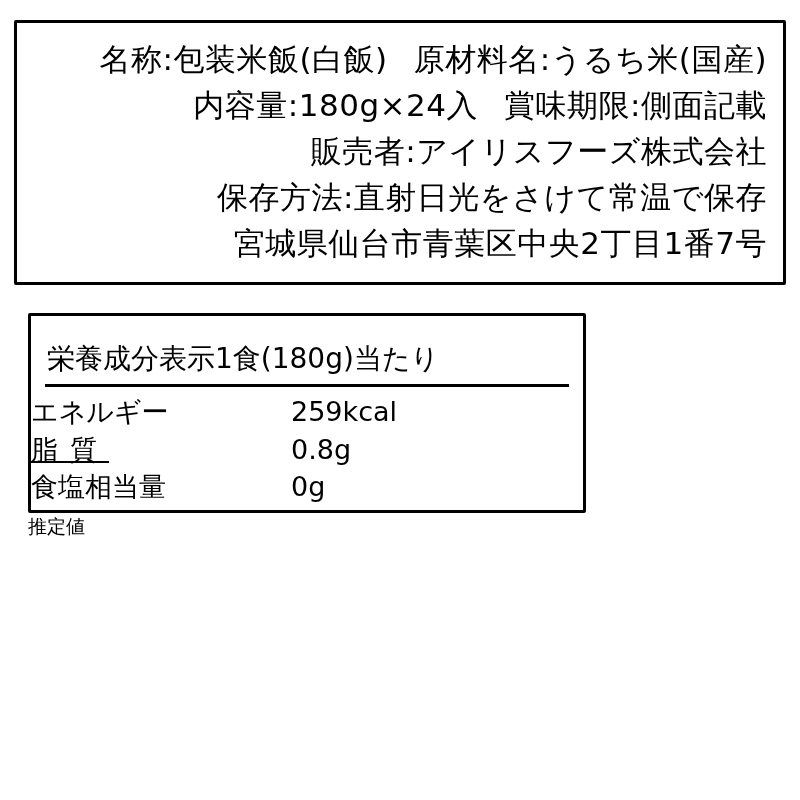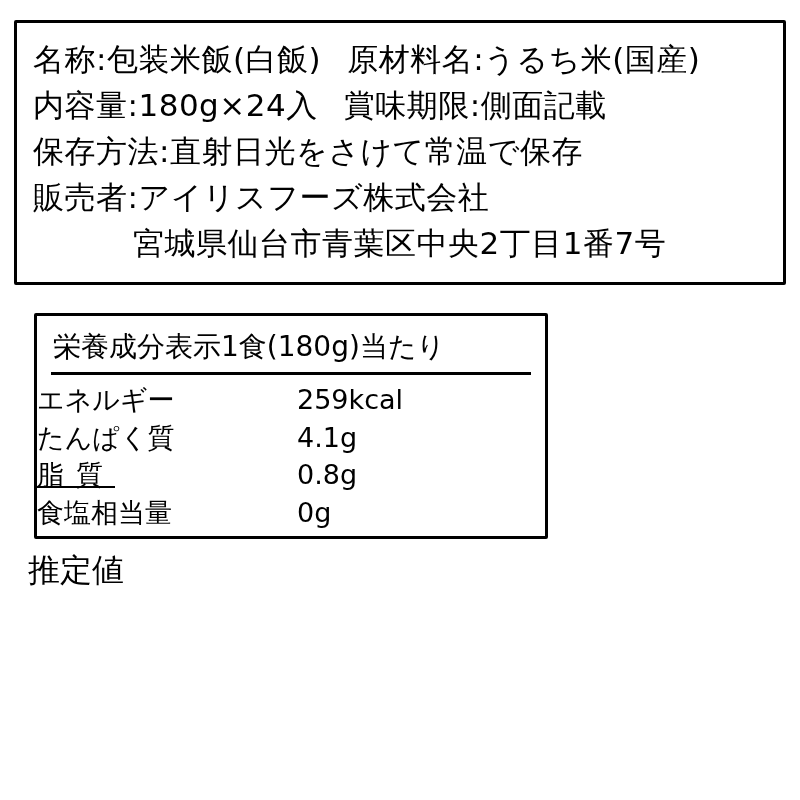--- a/index.html
+++ b/index.html
@@ -24,20 +24,21 @@
   }
 
   
   .info-box {
     border: 3px solid #000;
     border-radius: 2px;
     box-sizing: border-box;
     width: 772px;
     margin: 4px auto 0 auto;
     padding: 14px 16px 16px 16px;
+    text-align: right;
   }
   .info-line {
     font-size: 31px;
     line-height: 1.48;
     letter-spacing: 0.5px;
     white-space: nowrap;
   }
   .info-line.indented {
     text-indent: 100px;
   }
@@ -47,23 +48,23 @@
   .gap-wide {
     display: inline-block;
     width: 26px;
   }
 
   
   .nutri-box {
     border: 3px solid #000;
     border-radius: 2px;
     box-sizing: border-box;
-    width: 514px;
-    margin: 28px 0 0 20px;
-    padding: 10px 0 4px 0;
+    width: 558px;
+    margin: 28px 0 0 14px;
+    padding: 22px 0 4px 0;
   }
   .nutri-title {
     font-size: 28px;
     line-height: 1.35;
     padding: 2px 0 6px 16px;
     white-space: nowrap;
   }
   .nutri-rule {
     height: 3px;
     background: #000;
@@ -89,55 +90,51 @@
     
     letter-spacing: 12px;
     text-decoration: underline;
   }
   .nutri-value {
     text-align: left;
     padding-right: 26px;
   }
 
   .footnote {
-    font-size: 32px;
+    font-size: 19px;
     line-height: 1.3;
-    margin: 11px 0 0 14px;
+    margin: 1px 0 0 14px;
     white-space: nowrap;
   }
 </style>
 </head>
 <body>
 
 <div class="page">
 
   <div class="info-box">
     <div class="info-line">
       <span class="seg">名称:包装米飯(白飯)</span><span class="gap-wide"></span><span class="seg">原材料名:うるち米(国産)</span>
     </div>
     <div class="info-line">
       <span class="seg">内容量:180g×24入</span><span class="gap-wide"></span><span class="seg">賞味期限:側面記載</span>
     </div>
+    <div class="info-line">販売者:アイリスフーズ株式会社</div>
     <div class="info-line">保存方法:直射日光をさけて常温で保存</div>
-    <div class="info-line">販売者:アイリスフーズ株式会社</div>
     <div class="info-line indented">宮城県仙台市青葉区中央2丁目1番7号</div>
   </div>
 
   <div class="nutri-box">
     <div class="nutri-title">栄養成分表示1食(180g)当たり</div>
     <div class="nutri-rule"></div>
     <table class="nutri-table">
       <tbody>
         <tr>
           <td class="nutri-label">エネルギー</td>
           <td class="nutri-value">259kcal</td>
-        </tr>
-        <tr>
-          <td class="nutri-label">たんぱく質</td>
-          <td class="nutri-value">4.1g</td>
         </tr>
         <tr>
           <td class="nutri-label spread">脂質</td>
           <td class="nutri-value">0.8g</td>
         </tr>
         <tr>
           <td class="nutri-label">食塩相当量</td>
           <td class="nutri-value">0g</td>
         </tr>
       </tbody>

